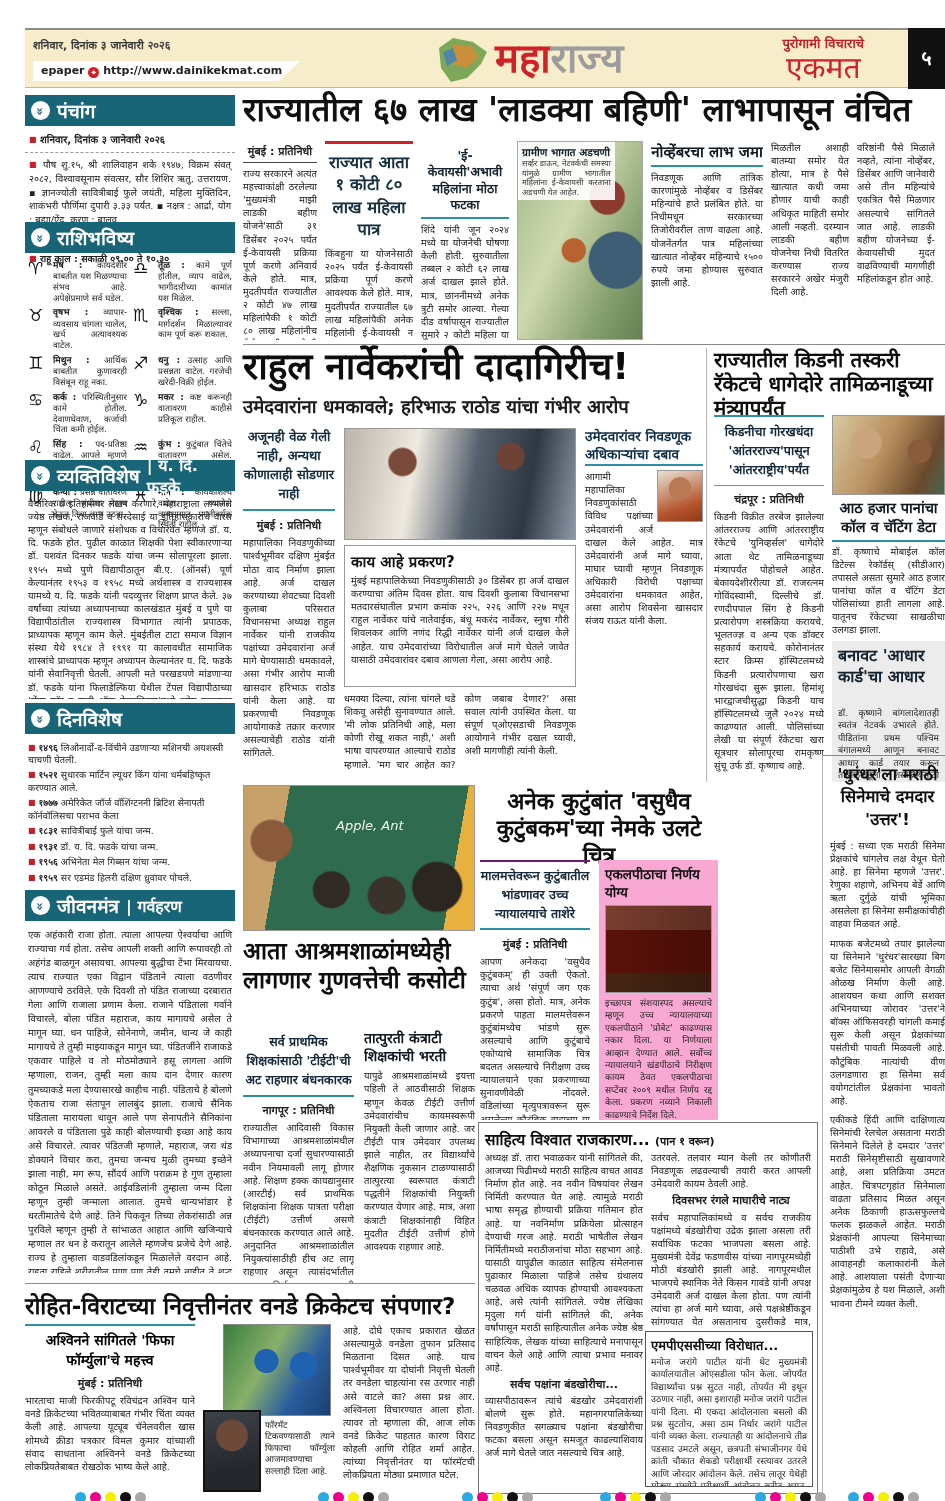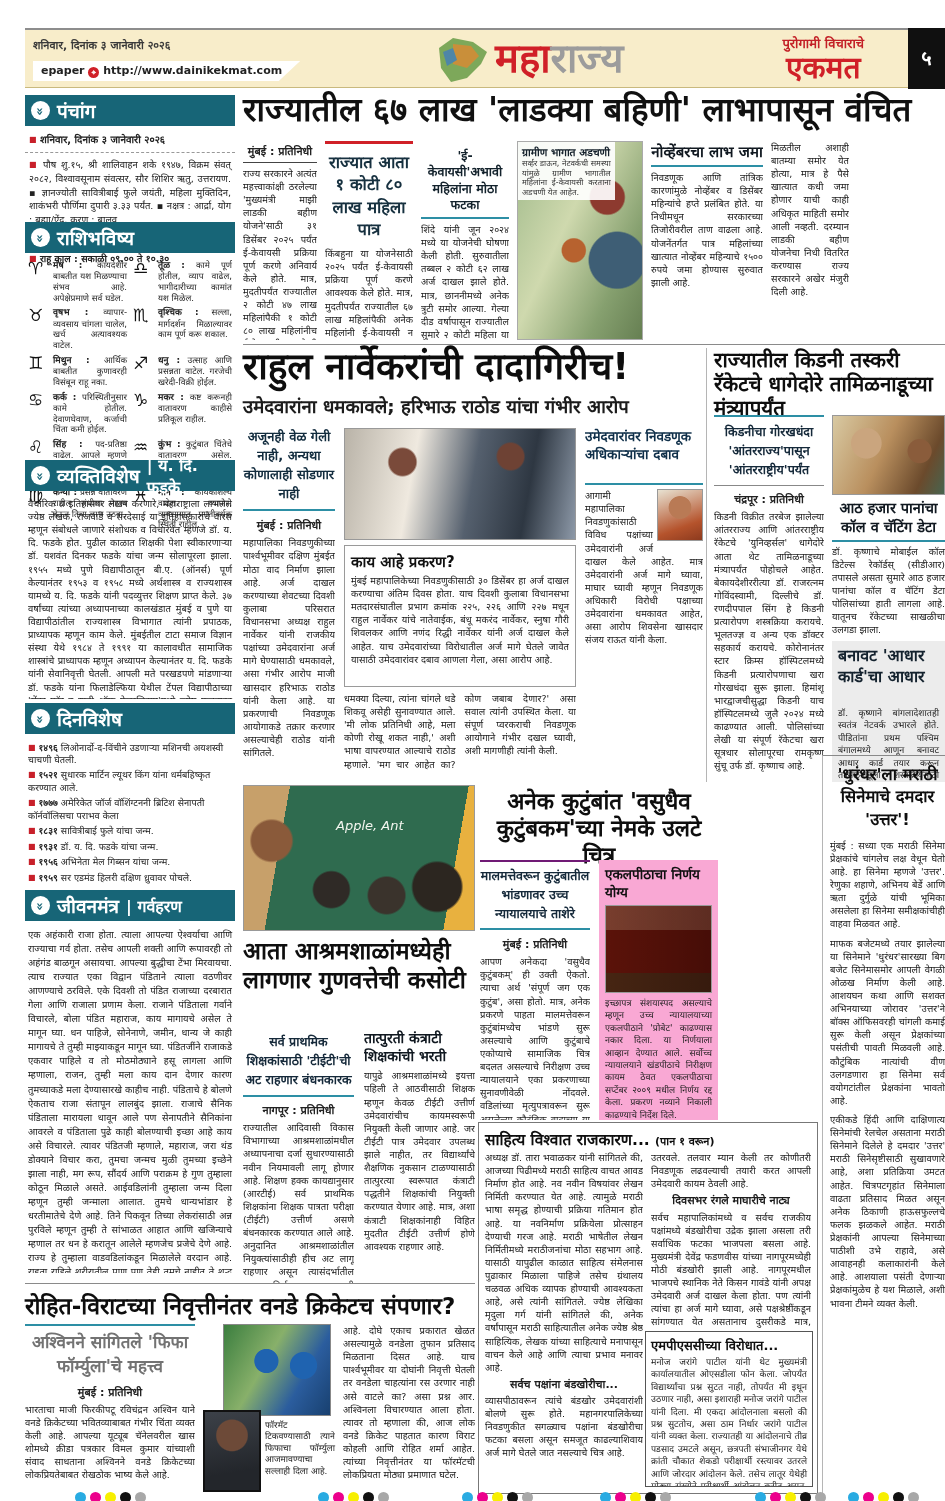--- a/index.html
+++ b/index.html
@@ -16,21 +16,21 @@
   .hdr-epaper { position:absolute; left:8px; top:31px; background:#fff; padding:3px 18px 3px 8px;
                 font-size:11px; font-weight:bold; color:#222;
                 clip-path:polygon(0 0, 100% 0, 92% 100%, 0 100%); }
   .ep-ic { display:inline-block; width:11px; height:11px; border-radius:50%; background:#d02028; color:#fff;
            font-size:8px; line-height:11px; text-align:center; vertical-align:-1px; }
   .mast { position:absolute; left:470px; top:8px; font-size:40px; font-weight:bold; line-height:1; }
   .mast .m-red { color:#d02028; } .mast .m-gray { color:#9c9c9c; }
   .map-g { position:absolute; left:408px; top:4px; }
   .hdr-right { position:absolute; right:44px; top:4px; text-align:center; }
   .hdr-tag { font-size:13px; font-weight:bold; color:#c32026; }
-  .hdr-brand { font-size:30px; font-weight:bold; color:#d02028; line-height:1.05; }
+  .hdr-brand { font-size:30px; font-weight:normal; color:#d02028; line-height:1.05; }
   .pgno { position:absolute; left:908px; top:28px; width:37px; height:61px; background:#101010;
           color:#fff; font-size:20px; font-weight:bold; text-align:center; line-height:61px; }
 
   
   .side { position:absolute; left:25px; width:210px; }
   .sec-head { background:#176577; color:#fff; height:31px; display:flex; align-items:center; gap:7px;
               padding:0 6px; font-weight:bold; font-size:19px; }
   .sec-sub { font-size:16px; font-weight:bold; }
   .chev { width:19px; height:19px; min-width:19px; border-radius:50%; background:#fff; color:#176577;
           font-size:13px; font-weight:bold; display:flex; align-items:center; justify-content:center; }
@@ -82,21 +82,21 @@
                border-bottom:2px solid #2d8fa5; padding-bottom:6px; margin-bottom:4px; }
   .nv-photo { height:112px; border:1px solid #999;
      background:
        radial-gradient(circle at 25% 30%, #7a4a3a 0 7%, transparent 8%),
        radial-gradient(circle at 72% 25%, #6e4234 0 7%, transparent 8%),
        linear-gradient(100deg,#b9b3a8 0%, #efe9df 30%, #55606e 55%, #2e3742 78%, #8d99a8 100%); }
   .case { border:1px solid #9a9a9a; padding:5px 6px; margin-top:5px; height:142px; overflow:hidden; }
   .case-h { font-size:15px; font-weight:bold; color:#101010; margin-bottom:3px; }
   .nv-more { margin-top:5px; column-count:2; column-gap:9px; height:88px; overflow:hidden; }
   .nv-rh { font-size:13.5px; font-weight:bold; color:#10304a; line-height:1.3;
-           border-bottom:2px solid #2d8fa5; padding-bottom:20px; margin-bottom:4px; }
+           border-bottom:2px solid #2d8fa5; padding-bottom:1px; margin-bottom:4px; }
   .raut { float:right; width:46px; height:52px; margin:0 0 3px 4px; border:1px solid #999;
      background: radial-gradient(circle at 50% 35%, #b97a55 0 28%, transparent 30%),
                  linear-gradient(160deg,#e8e2d2, #b5532c 70%, #8c3a1e); }
 
   
   .kid { position:absolute; left:706px; top:348px; width:239px; height:434px; border-left:1px solid #b5b5b5; padding-left:7px; }
   .kid-hl { font-size:20.5px; font-weight:bold; color:#0d0d0d; line-height:1.18; }
   .kid-row { position:absolute; top:67px; bottom:0; left:7px; right:0; display:flex; gap:8px; }
   .kid-sh { font-size:12.5px; font-weight:bold; color:#15293a; text-align:center; line-height:1.5;
             border-top:2px solid #2d8fa5; border-bottom:1px solid #888; padding:6px 0; margin-bottom:3px; }
@@ -151,21 +151,21 @@
   .sah-c2 { position:absolute; left:172px; top:28px; width:160px; height:178px; overflow:hidden; }
   .sah-sub { font-size:11px; font-weight:bold; text-align:center; margin:3px 0 2px; }
   .mpsc { position:absolute; left:166px; top:208px; width:168px; height:156px; border:1px solid #555;
           padding:4px 5px; overflow:hidden; }
   .mpsc-h { font-size:13px; font-weight:bold; color:#101010; margin-bottom:2px; }
 
   
   .cric { position:absolute; left:25px; top:1283px; width:450px; height:212px; border-top:1px solid #8a8a8a; padding-top:5px; }
   .cric-hl { font-size:23px; font-weight:bold; color:#0d0d0d; white-space:nowrap; }
   .cric-row { position:absolute; top:40px; bottom:0; left:0; right:0; display:flex; gap:8px; }
-  .cric-bh { font-size:17px; font-weight:bold; color:#737373; text-align:center; line-height:1.4;
+  .cric-bh { font-size:14px; font-weight:bold; color:#000000; text-align:center; line-height:1.4;
              border-top:2px solid #2d8fa5; padding:5px 0 3px; }
   .cr-photos { width:132px; min-width:132px; position:relative; }
   .cr-match { position:absolute; left:20px; top:0; width:108px; height:92px; border:1px solid #888;
      background:
        radial-gradient(circle at 40% 40%, #1f63b0 0 14%, transparent 15%),
        radial-gradient(circle at 75% 45%, #1f63b0 0 14%, transparent 15%),
        linear-gradient(120deg,#3b7e3f, #88b06a 40%, #2b5d9e 70%, #18406f 100%); }
   .cr-ash { position:absolute; left:0; top:86px; width:58px; height:82px; border:2px solid #111;
      background: radial-gradient(circle at 50% 30%, #6d4a38 0 25%, transparent 27%),
                  linear-gradient(170deg,#3c4148, #23262b 75%); }
@@ -338,39 +338,40 @@
         <div class="lk-cap">
           <b>ग्रामीण भागात अडचणी</b>
           <span>सर्व्हर डाऊन, नेटवर्कची समस्या यांमुळे ग्रामीण भागातील महिलांना ई-केवायसी करताना अडचणी येत आहेत.</span>
         </div>
       </div>
       <div style="width:112px;min-width:112px;" class="ovh">
         <div class="nov-h">नोव्हेंबरचा लाभ जमा</div>
         <div class="just">निवडणूक आणि तांत्रिक कारणांमुळे नोव्हेंबर व डिसेंबर महिन्यांचे हप्ते प्रलंबित होते. या निधीमधून सरकारच्या तिजोरीवरील ताण वाढला आहे. योजनेंतर्गत पात्र महिलांच्या खात्यात नोव्हेंबर महिन्याचे १५०० रुपये जमा होण्यास सुरुवात झाली आहे.</div>
       </div>
       <div style="width:78px;min-width:78px;" class="just ovh">मिळतील अशाही बातम्या समोर येत होत्या, मात्र हे पैसे खात्यात कधी जमा होणार याची काही अधिकृत माहिती समोर आली नव्हती. दरम्यान लाडकी बहीण योजनेचा निधी वितरित करण्यास राज्य सरकारने अखेर मंजुरी दिली आहे.</div>
+      <div style="width:78px;min-width:78px;" class="just ovh">वरिष्ठांनी पैसे मिळाले नव्हते, त्यांना नोव्हेंबर, डिसेंबर आणि जानेवारी असे तीन महिन्यांचे एकत्रित पैसे मिळणार असल्याचे सांगितले जात आहे. लाडकी बहीण योजनेच्या ई-केवायसीची मुदत वाढविण्याची मागणीही महिलांकडून होत आहे.</div>
     </div>
   </div>
 
   <div class="narv">
     <div class="narv-hl">राहुल नार्वेकरांची दादागिरीच!</div>
     <div class="narv-sub">उमेदवारांना धमकावले; हरिभाऊ राठोड यांचा गंभीर आरोप</div>
     <div class="narv-row">
       <div style="width:92px;min-width:92px;" class="ovh">
         <div class="nv-lbox-h">अजूनही वेळ गेली नाही, अन्यथा कोणालाही सोडणार नाही</div>
         <div class="byline">मुंबई : प्रतिनिधी</div>
         <div class="just">महापालिका निवडणुकीच्या पार्श्वभूमीवर दक्षिण मुंबईत मोठा वाद निर्माण झाला आहे. अर्ज दाखल करण्याच्या शेवटच्या दिवशी कुलाबा परिसरात विधानसभा अध्यक्ष राहुल नार्वेकर यांनी राजकीय पक्षांच्या उमेदवारांना अर्ज मागे घेण्यासाठी धमकावले, असा गंभीर आरोप माजी खासदार हरिभाऊ राठोड यांनी केला आहे. या प्रकरणाची निवडणूक आयोगाकडे तक्रार करणार असल्याचेही राठोड यांनी सांगितले.</div>
       </div>
       <div style="width:232px;min-width:232px;">
         <div class="nv-photo"></div>
         <div class="case">
           <div class="case-h">काय आहे प्रकरण?</div>
           <div class="just">मुंबई महापालिकेच्या निवडणुकीसाठी ३० डिसेंबर हा अर्ज दाखल करण्याचा अंतिम दिवस होता. याच दिवशी कुलाबा विधानसभा मतदारसंघातील प्रभाग क्रमांक २२५, २२६ आणि २२७ मधून राहुल नार्वेकर यांचे नातेवाईक, बंधू मकरंद नार्वेकर, स्नुषा गौरी शिवलकर आणि नणंद रिद्धी नार्वेकर यांनी अर्ज दाखल केले आहेत. याच उमेदवारांच्या विरोधातील अर्ज मागे घेतले जावेत यासाठी उमेदवारांवर दबाव आणला गेला, असा आरोप आहे.</div>
         </div>
-        <div class="nv-more just">धमक्या दिल्या, त्यांना चांगले धडे शिकवू असेही सुनावण्यात आले. 'मी लोक प्रतिनिधी आहे, मला कोणी रोखू शकत नाही,' अशी भाषा वापरण्यात आल्याचे राठोड म्हणाले. 'मग चार आहेत का? कोण जबाब देणार?' असा सवाल त्यांनी उपस्थित केला. या संपूर्ण प्वरकराची निवडणूक आयोगाने गंभीर दखल घ्यावी, अशी मागणीही त्यांनी केली.</div>
+        <div class="nv-more just">धमक्या दिल्या, त्यांना चांगले धडे शिकवू असेही सुनावण्यात आले. 'मी लोक प्रतिनिधी आहे, मला कोणी रोखू शकत नाही,' अशी भाषा वापरण्यात आल्याचे राठोड म्हणाले. 'मग चार आहेत का? कोण जबाब देणार?' असा सवाल त्यांनी उपस्थित केला. या संपूर्ण प्ओएसडाची निवडणूक आयोगाने गंभीर दखल घ्यावी, अशी मागणीही त्यांनी केली.</div>
       </div>
       <div style="width:118px;min-width:118px;" class="ovh">
         <div class="nv-rh">उमेदवारांवर निवडणूक अधिकाऱ्यांचा दबाव</div>
         <div class="raut"></div>
         <div class="just">आगामी महापालिका निवडणुकांसाठी विविध पक्षांच्या उमेदवारांनी अर्ज दाखल केले आहेत. मात्र उमेदवारांनी अर्ज मागे घ्यावा, माघार घ्यावी म्हणून निवडणूक अधिकारी विरोधी पक्षाच्या उमेदवारांना धमकावत आहेत, असा आरोप शिवसेना खासदार संजय राऊत यांनी केला.</div>
       </div>
     </div>
   </div>
 
   <div class="kid">

